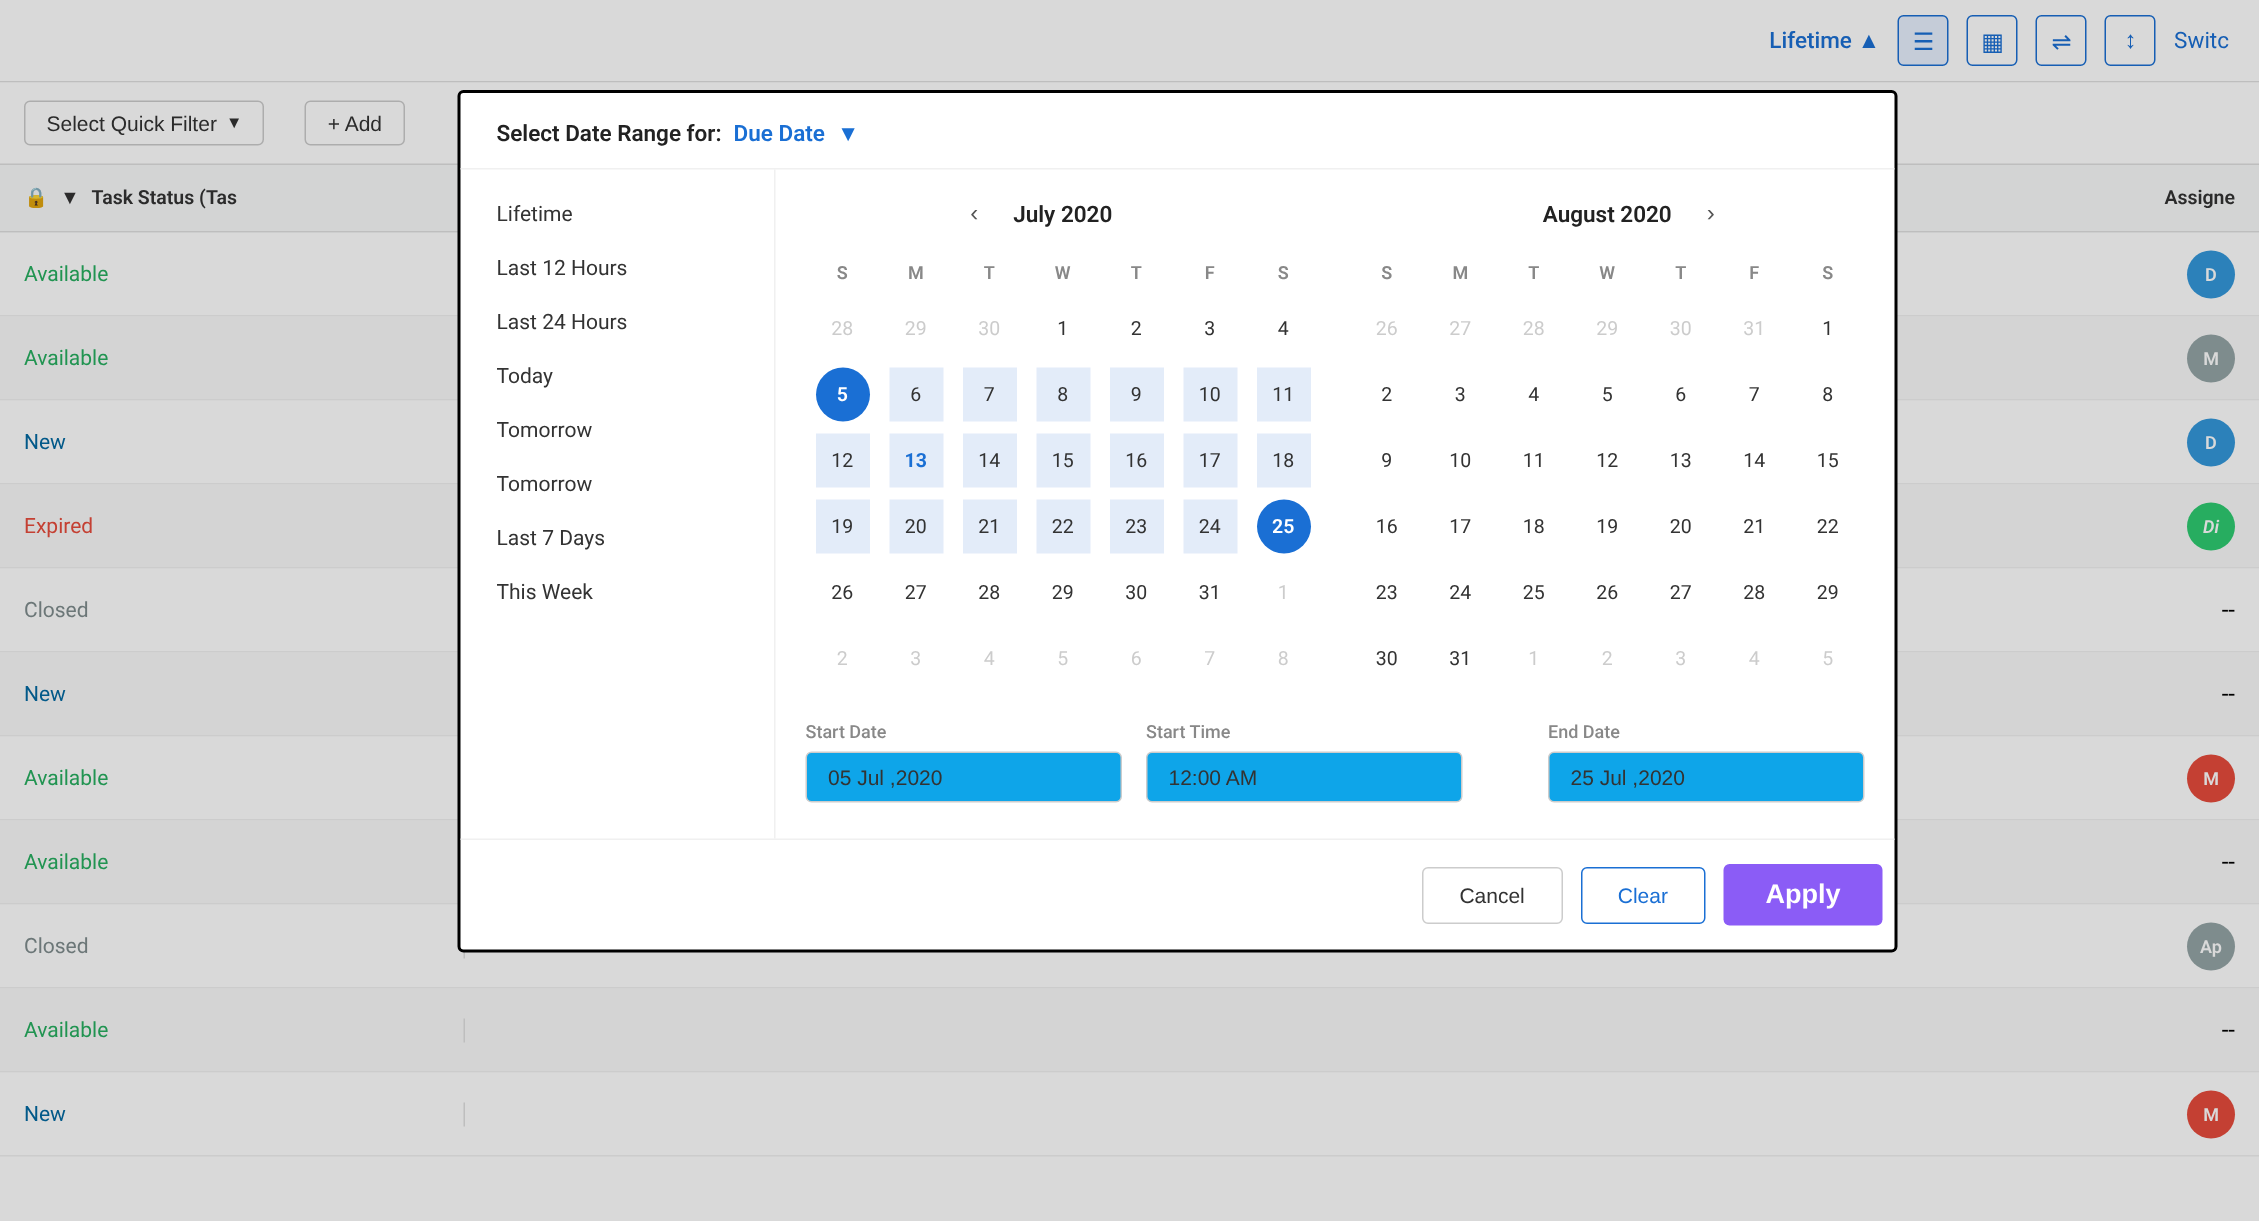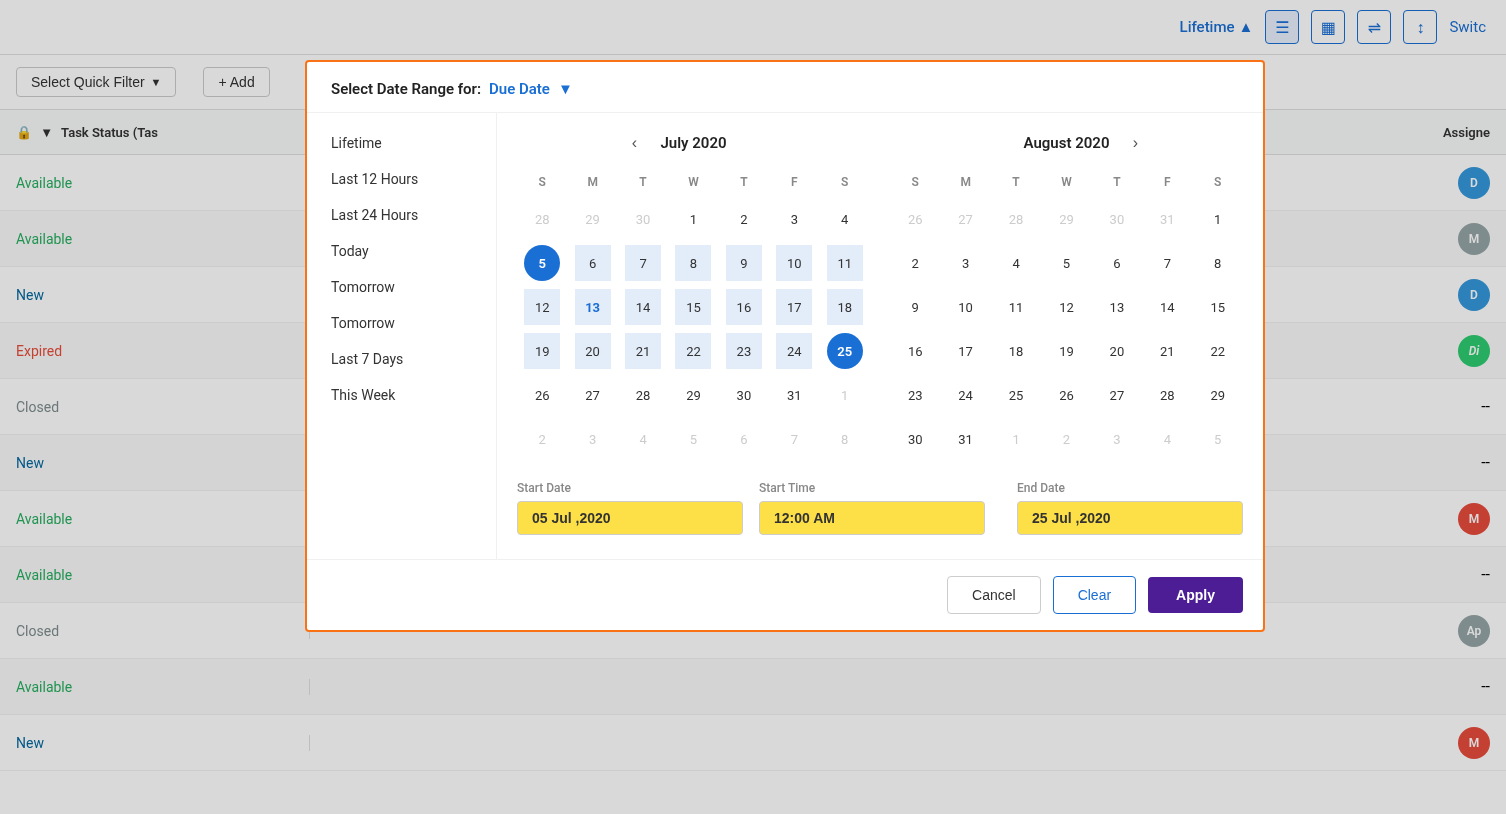--- a/index.html
+++ b/index.html
@@ -184,21 +184,21 @@
       z-index: 100;
     }
 
     
     .modal {
       position: absolute;
       top: 60px;
       left: 305px;
       width: 960px;
       background: #fff;
-      border: 2px solid #f97316;
+      border: 2px solid #000000;
       border-radius: 4px;
       z-index: 200;
       padding: 0;
     }
 
     .modal-header {
       padding: 18px 24px 14px;
       border-bottom: 1px solid #f0f0f0;
       display: flex;
       align-items: center;
@@ -341,28 +341,28 @@
       color: #888;
       font-weight: 500;
     }
 
     .datetime-input {
       padding: 8px 14px;
       border: 1px solid #ccc;
       border-radius: 4px;
       font-size: 14px;
       color: #333;
-      background: #fde047;
+      background: #0ea5e9;
       min-width: 140px;
-      font-weight: 700;
+      font-weight: 400;
     }
 
     
     .modal-footer {
-      padding: 16px 20px;
+      padding: 16px 8px;
       display: flex;
       align-items: center;
       justify-content: flex-end;
       gap: 12px;
       border-top: 1px solid #f0f0f0;
     }
 
     .btn-cancel {
       padding: 10px 24px;
       border: 1px solid #ccc;
@@ -381,22 +381,22 @@
       font-size: 14px;
       color: #1a6fd4;
       cursor: pointer;
       font-weight: 500;
     }
 
     .btn-apply {
       padding: 10px 28px;
       border: none;
       border-radius: 4px;
-      background: #4c1d95;
-      font-size: 14px;
+      background: #8b5cf6;
+      font-size: 18px;
       color: #fff;
       cursor: pointer;
       font-weight: 600;
     }
 
     .lock-icon {
       font-size: 13px;
       color: #555;
     }
 

